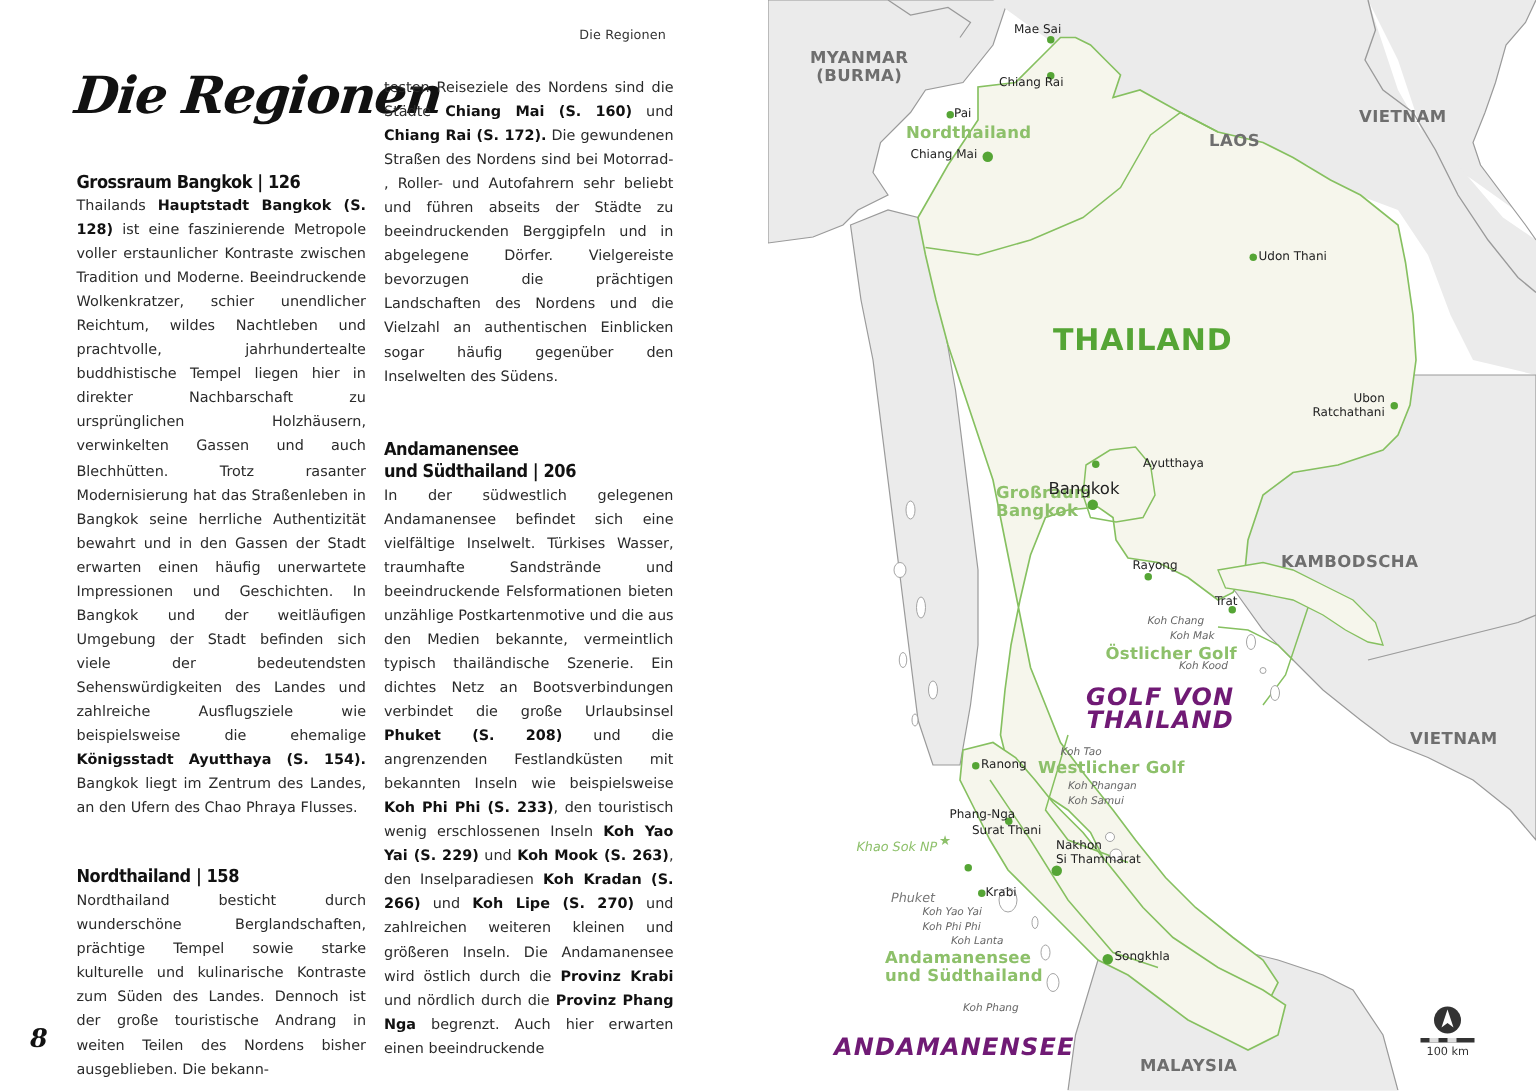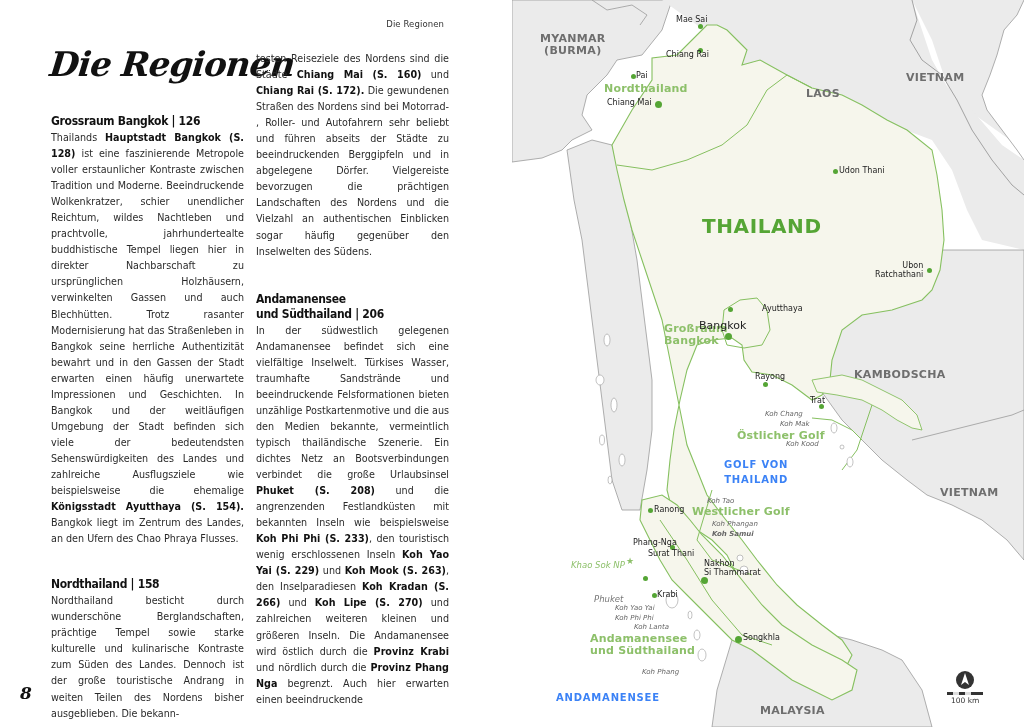--- a/index.html
+++ b/index.html
@@ -23,21 +23,21 @@
   
   .map { position: absolute; left: 512px; top: 0; width: 512px; height: 727px; background: #ffffff; overflow: hidden; }
   .map svg.base { position: absolute; left: 0; top: 0; }
   .lbl { position: absolute; white-space: nowrap; font-family: "DejaVu Sans", sans-serif; }
   .country { color: #6e6e6e; font-weight: bold; font-size: 11px; letter-spacing: 0.3px; text-align: center; line-height: 12px; }
   .city { color: #222; font-size: 8px; }
   .city-lg { color: #222; font-size: 11px; }
   .region { color: #8dc06a; font-weight: bold; font-size: 11px; line-height: 11.5px; letter-spacing: 0.2px; }
   .island { color: #666; font-style: italic; font-size: 7px; }
   .island-md { color: #777; font-style: italic; font-size: 8.5px; }
-  .sea { color: #3b82f6; font-weight: bold; font-size: 10px; line-height: 15px; letter-spacing: 0.8px; text-align: center; }
+  .sea { color: #701a75; font-style: italic; font-weight: bold; font-size: 16px; line-height: 15px; letter-spacing: 0.8px; text-align: center; }
   .country-main { color: #55a535; font-weight: bold; font-size: 20px; letter-spacing: 0.6px; }
   .park { color: #8dc06a; font-style: italic; font-size: 8.5px; }
   .dot { position: absolute; width: 5px; height: 5px; border-radius: 50%; background: #55a535; }
   .dot-lg { width: 7px; height: 7px; }
 </style>
 </head>
 <body>
 
 <div class="left-page">
   <div class="running-head">Die Regionen</div>
@@ -175,21 +175,21 @@
   <div class="dot" style="left:140px; top:593px;"></div>
   <div class="lbl city" style="left:145px; top:590px;">Krabi</div>
   <div class="dot dot-lg" style="left:223px; top:636px;"></div>
   <div class="lbl city" style="left:231px; top:633px;">Songkhla</div>
 
   <div class="lbl island" style="left:253px; top:410px;">Koh Chang</div>
   <div class="lbl island" style="left:268px; top:420px;">Koh Mak</div>
   <div class="lbl island" style="left:274px; top:440px;">Koh Kood</div>
   <div class="lbl island" style="left:195px; top:497px;">Koh Tao</div>
   <div class="lbl island" style="left:200px; top:520px;">Koh Phangan</div>
-  <div class="lbl island" style="left:200px; top:530px;font-weight:bold;">Koh Samui</div>
+  <div class="lbl island" style="left:200px; top:530px;">Koh Samui</div>
   <div class="lbl park" style="left:59px; top:560px;">Khao Sok NP</div>
   <div class="lbl" style="left:114px; top:556px; color:#8dc06a; font-size:9px;">★</div>
   <div class="lbl island-md" style="left:82px; top:594px;">Phuket</div>
   <div class="lbl island" style="left:55px; top:604px;padding-left:48px;">Koh Yao Yai</div>
   <div class="lbl island" style="left:103px; top:614px;">Koh Phi Phi</div>
   <div class="lbl island" style="left:122px; top:623px;">Koh Lanta</div>
   <div class="lbl island" style="left:130px; top:668px;">Koh Phang</div>
 
   <svg style="position:absolute; left:423px; top:668px;" width="60" height="40">
     <circle cx="30" cy="12" r="9" fill="#333"></circle>

